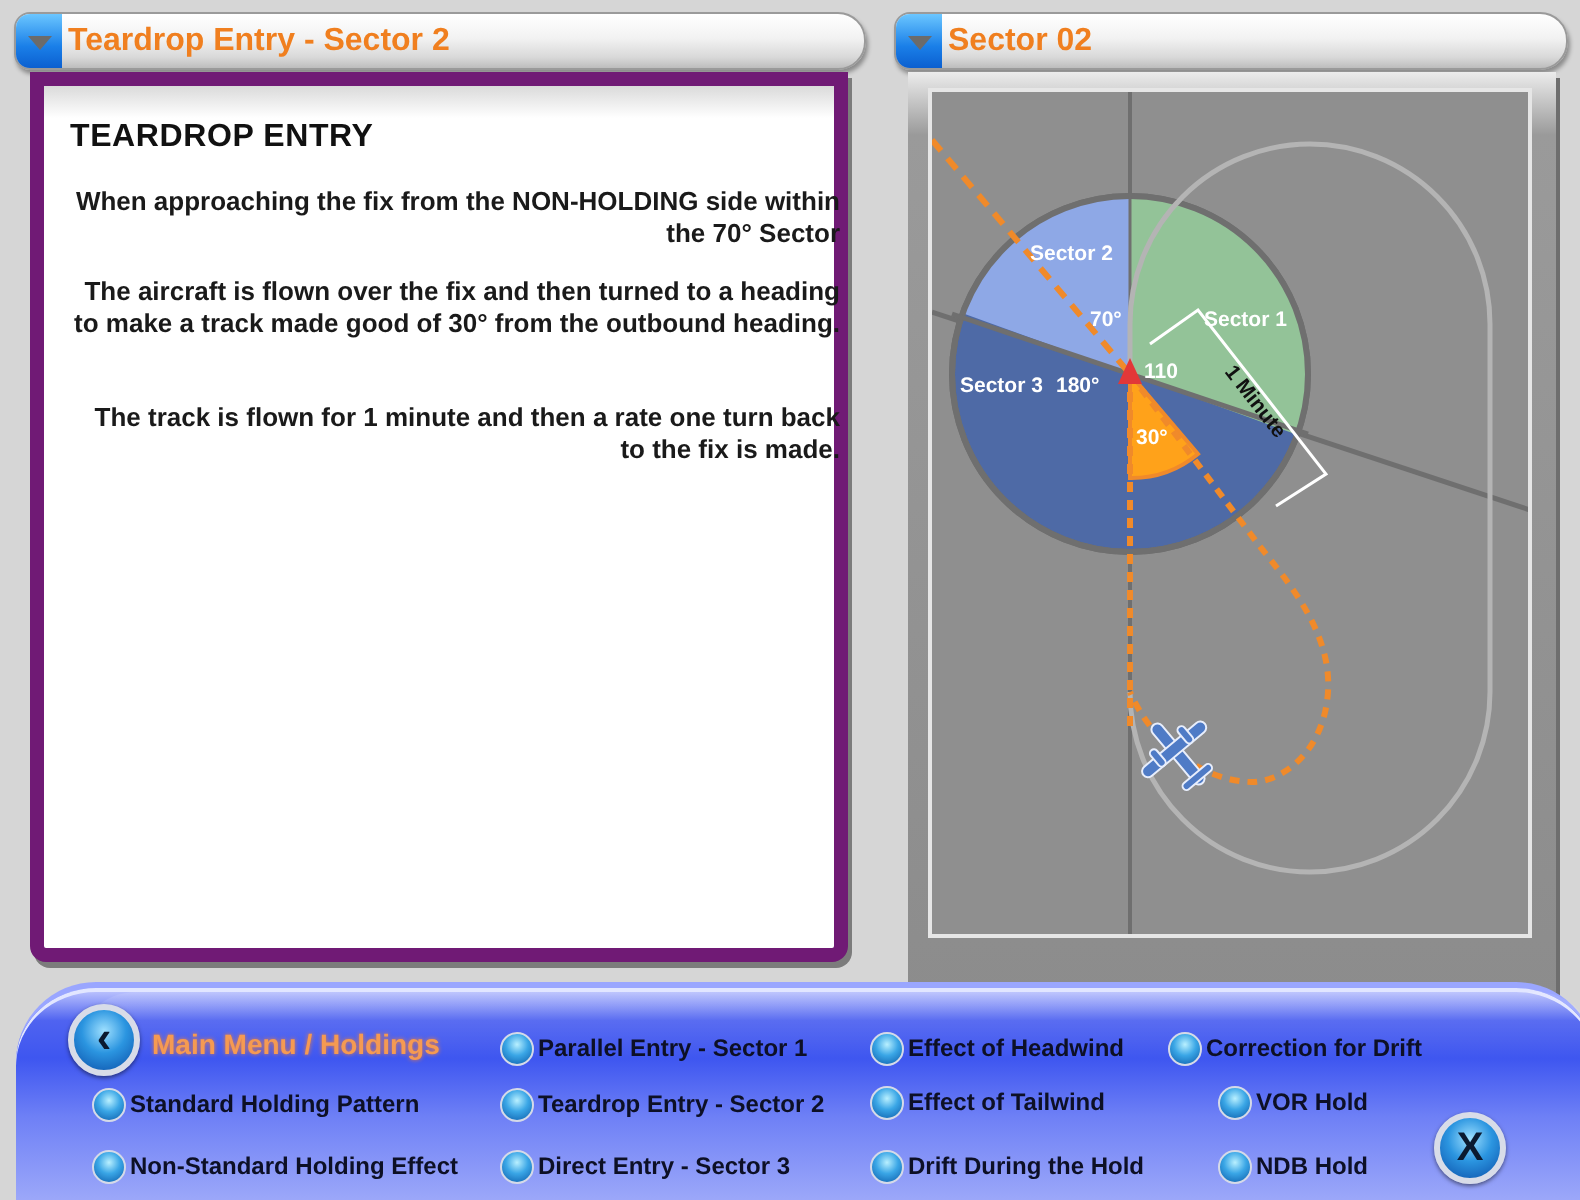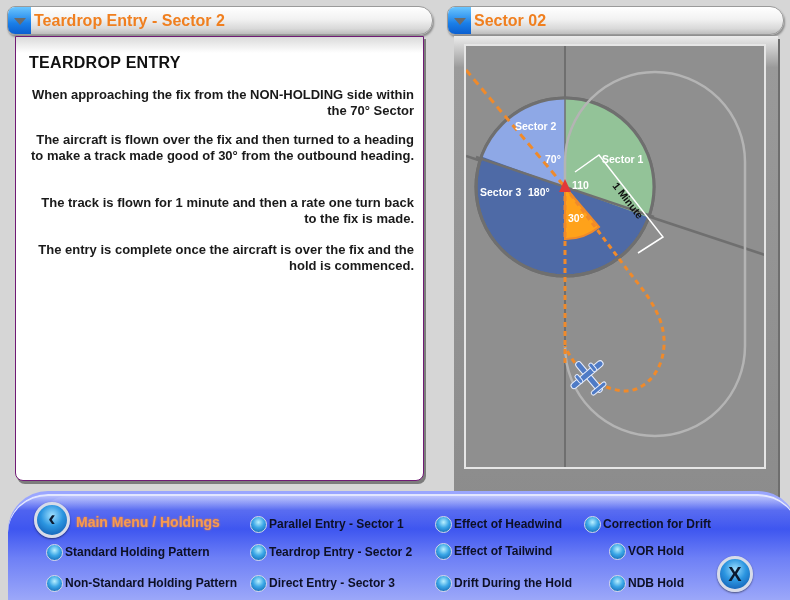--- a/index.html
+++ b/index.html
@@ -30,21 +30,21 @@
       position: absolute; left: 26px; top: 5px;
       font-size: 16px; font-weight: bold; color: #f07f1f;
       white-space: nowrap;
     }
     #left-title { left: 7px; top: 6px; width: 426px; }
     #right-title { left: 447px; top: 6px; width: 337px; }
 
     .text-panel {
       position: absolute; left: 15px; top: 36px; width: 409px; height: 445px;
       background: #ffffff;
-      border: 1px solid #701a75;
+      border: 7px solid #701a75;
       border-radius: 0 0 8px 8px;
       box-shadow: 2px 3px 0 #7c7c7c;
     }
     .text-panel .shade {
       position: absolute; left: 0; right: 0; top: 0; height: 16px;
       background: linear-gradient(#dadada, #ffffff);
     }
     .text-panel h1 {
       position: absolute; left: 13px; top: 17px;
       font-size: 16px; font-weight: bold; color: #111; letter-spacing: 0.3px;
@@ -127,21 +127,20 @@
   </div>
   <div class="title">Sector 02</div>
 </div>
 
 <div class="text-panel">
   <div class="shade"></div>
   <h1>TEARDROP ENTRY</h1>
   <p class="para" style="top:50px">When approaching the fix from the NON-HOLDING side within the 70° Sector</p>
   <p class="para" style="top:95px">The aircraft is flown over the fix and then turned to a heading to make a track made good of 30° from the outbound heading.</p>
   <p class="para" style="top:158px">The track is flown for 1 minute and then a rate one turn back to the fix is made.</p>
-  <p class="para" style="top:205px">The entry is complete once the aircraft is over the fix and the hold is commenced.</p>
 </div>
 
 <div class="diagram-panel">
   <div class="diagram-inner">
 
     <svg width="302" height="425" viewBox="0 0 302 425" xmlns="http://www.w3.org/2000/svg">
 
       <line x1="99" y1="0" x2="99" y2="425" stroke="#6f6f6f" stroke-width="2"></line>
 
       <line x1="0" y1="110" x2="302" y2="210" stroke="#6f6f6f" stroke-width="2.5"></line>
@@ -198,21 +197,21 @@
   <span>‹</span>
 </div>
 <div class="main-menu-label">Main Menu / Holdings</div>
 
 <div class="nav-item" style="left:46px; top:543px">
   <span class="bullet"></span>
   <span class="label">Standard Holding Pattern</span>
 </div>
 <div class="nav-item" style="left:46px; top:574px">
   <span class="bullet"></span>
-  <span class="label">Non-Standard Holding Pattern</span>
+  <span class="label">Non-Standard Holding Effect</span>
 </div>
 <div class="nav-item" style="left:250px; top:515px">
   <span class="bullet"></span>
   <span class="label">Parallel Entry - Sector 1</span>
 </div>
 <div class="nav-item" style="left:250px; top:543px">
   <span class="bullet"></span>
   <span class="label">Teardrop Entry - Sector 2</span>
 </div>
 <div class="nav-item" style="left:250px; top:574px">

